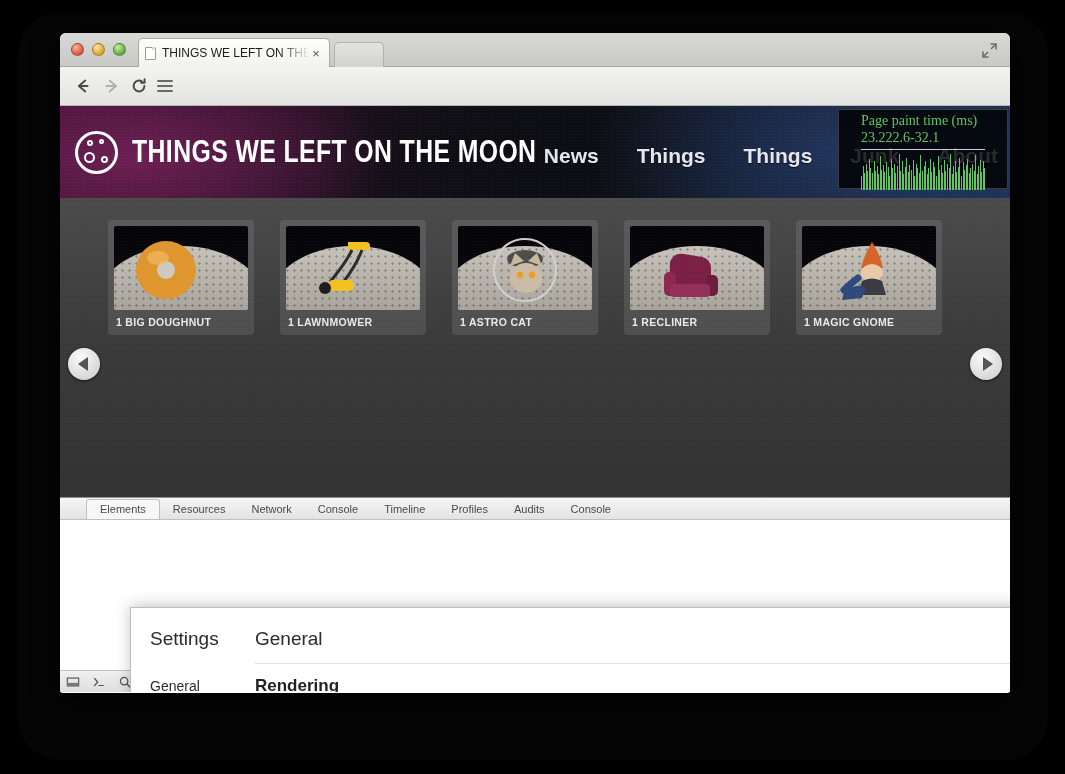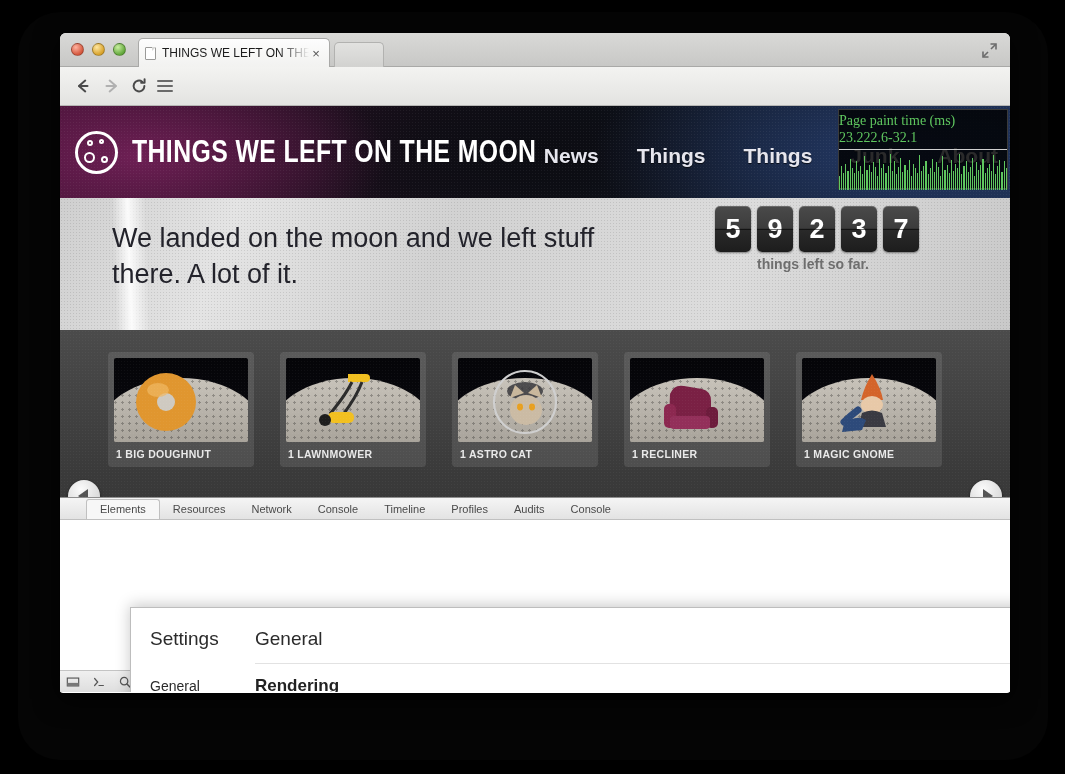--- a/index.html
+++ b/index.html
@@ -178,21 +178,21 @@
     text-shadow: 0 1px 1px rgba(0,0,0,.7);
     cursor: pointer; white-space: nowrap;
   }
 
   
   #paint-overlay {
     position: absolute; right: 2px; top: 3px;
     width: 170px; height: 80px;
     background: rgba(0,0,0,.82);
     border: 1px solid #3a3a3a;
-    padding: 3px 0 4px;
+    padding: 3px 22px 4px;
     font-family: "Liberation Serif", serif;
     color: #5fc75f;
     z-index: 5;
   }
   #paint-overlay .ptitle { font-size: 14px; line-height: 16px; }
   #paint-overlay .prow { display: flex; justify-content: flex-start; font-size: 14px; line-height: 17px;}
   #paint-overlay .hr { height:1px; background:#cfcfcf; margin: 3px 0 2px;}
   #paint-graph { height: 38px; display:flex; align-items:flex-end; gap:1px; overflow:hidden;}
   #paint-graph i { display:block; width: 2px; background:#5fc75f; }
 
@@ -519,31 +519,20 @@
               <i style="height: 16px;"></i>
               <i style="height: 24px;"></i>
               <i style="height: 30px;"></i>
               <i style="height: 18px;"></i>
               <i style="height: 29px;"></i>
               <i style="height: 22px;"></i>
             </div>
         </div>
       </div>
 
-      <div id="hero">
-        <div id="hero-text">We landed on the moon and we left stuff there. A lot of it.</div>
-        <div id="counter">
-            <div class="digit">5</div>
-            <div class="digit">9</div>
-            <div class="digit">2</div>
-            <div class="digit">3</div>
-            <div class="digit">7</div>
-          </div>
-        <div id="counter-caption">things left so far.</div>
-      </div>
 
       <div id="strip">
         <div id="cards">
             <div class="card">
               <div class="thumb">
                 <div class="moonfloor"></div>
                 <svg viewBox="0 0 134 84" width="134" height="84" style="position:absolute;inset:0" aria-hidden="true">
                   <ellipse cx="52" cy="44" rx="30" ry="29" fill="#e0962f"></ellipse>
                   <ellipse cx="52" cy="44" rx="9" ry="9" fill="#cfcac1"></ellipse>
                   <ellipse cx="44" cy="32" rx="11" ry="7" fill="#f0b863" opacity=".7"></ellipse>

